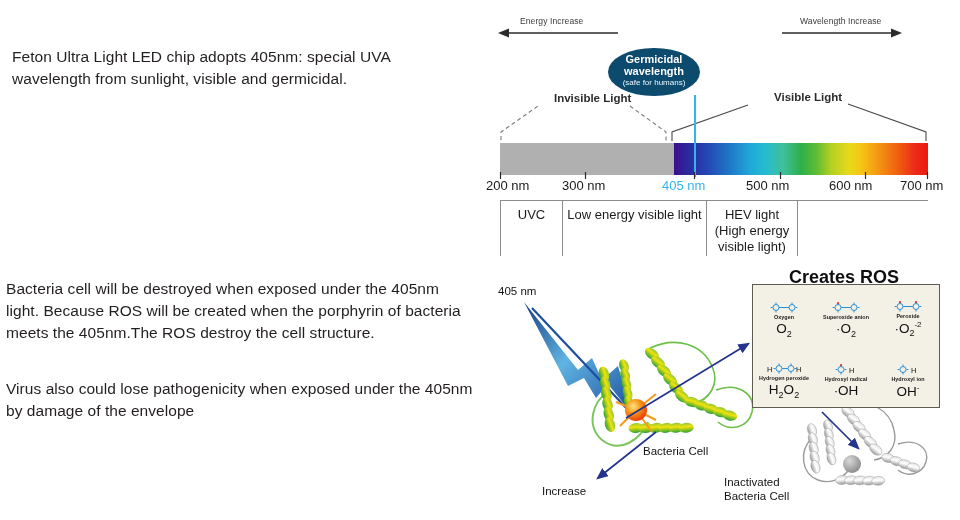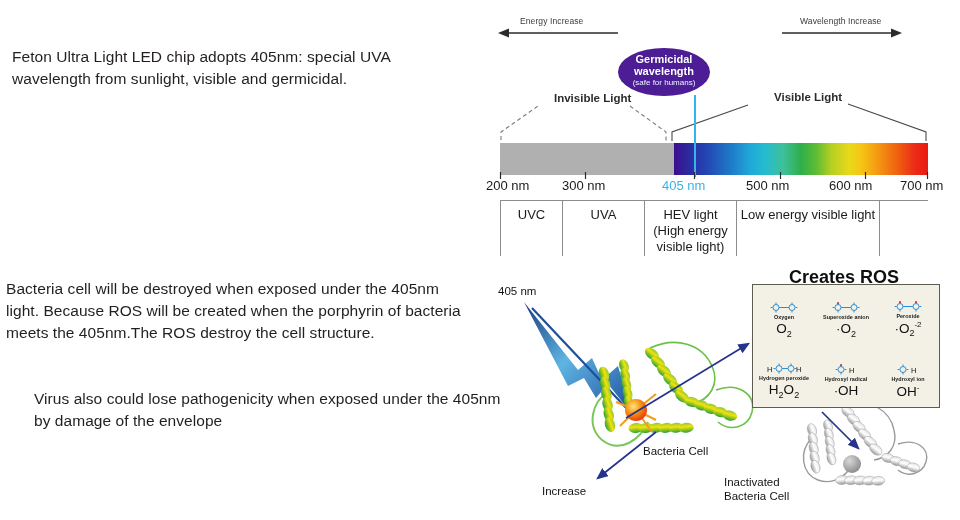--- a/index.html
+++ b/index.html
@@ -15,21 +15,21 @@
   
   .copy {
     position: absolute;
     color: #231f20;
     font-size: 15.5px;
     line-height: 1.45;
     letter-spacing: 0.05px;
   }
   #para-intro { left: 12px; top: 30px; width: 460px; }
   #para-bacteria { left: 6px; top: 262px; width: 468px; }
-  #para-virus { left: 6px; top: 372px; width: 468px; margin-left: 28px; }
+  #para-virus { left: 6px; top: 362px; width: 468px; }
 
   
   #spectrum-figure {
     position: absolute; left: 480px; top: 0px;
     width: 480px; height: 262px;
   }
 
   .arrow-caption {
     position: absolute;
     font-size: 8.5px;
@@ -40,23 +40,23 @@
   #energy-caption { left: 40px; top: 16px; }
   #wavelength-caption { left: 320px; top: 16px; }
 
   .axis-arrow { position: absolute; height: 12px; }
   #energy-arrow { left: 18px; top: 27px; width: 120px; }
   #wavelength-arrow { left: 302px; top: 27px; width: 120px; }
 
   
   #germicidal-bubble {
     position: absolute;
-    left: 138px; top: 48px;
+    left: 128px; top: 48px;
     width: 92px; height: 48px;
-    background: #4c1d95;
+    background: #0c4a6e;
     border-radius: 50%;
     color: #ffffff;
     text-align: center;
     padding-top: 6px;
     line-height: 1.08;
   }
   #germicidal-bubble .g-l1,
   #germicidal-bubble .g-l2 {
     font-size: 11px; font-weight: bold; display:block;
     text-shadow: 0 0 1px rgba(0,0,0,.12);
@@ -262,25 +262,24 @@
 
     <div class="nm-label" style="left:6px">200 nm</div>
     <div class="nm-label" style="left:82px">300 nm</div>
     <div class="nm-label accent" style="left:182px">405 nm</div>
     <div class="nm-label" style="left:266px">500 nm</div>
     <div class="nm-label" style="left:349px">600 nm</div>
     <div class="nm-label" style="left:420px">700 nm</div>
 
     <div id="category-table">
       <div class="cat-cell" id="cat-uvc">UVC</div>
-      <div class="cat-cell" id="cat-uva">UVA</div>
+      <div class="cat-cell" id="cat-low">Low energy visible light</div>
       <div class="cat-cell" id="cat-hev" style="white-space:pre-line">HEV light
 (High energy
 visible light)</div>
-      <div class="cat-cell" id="cat-low">Low energy visible light</div>
     </div>
   </div>
 
   <div id="mechanism-figure">
 
     <svg id="mech-svg" viewBox="0 0 480 258">
       <defs>
         <linearGradient id="beamGrad" x1="0" y1="0" x2="1" y2="1">
           <stop offset="0%" stop-color="#16397f"></stop>
           <stop offset="45%" stop-color="#5fb4e2"></stop>

